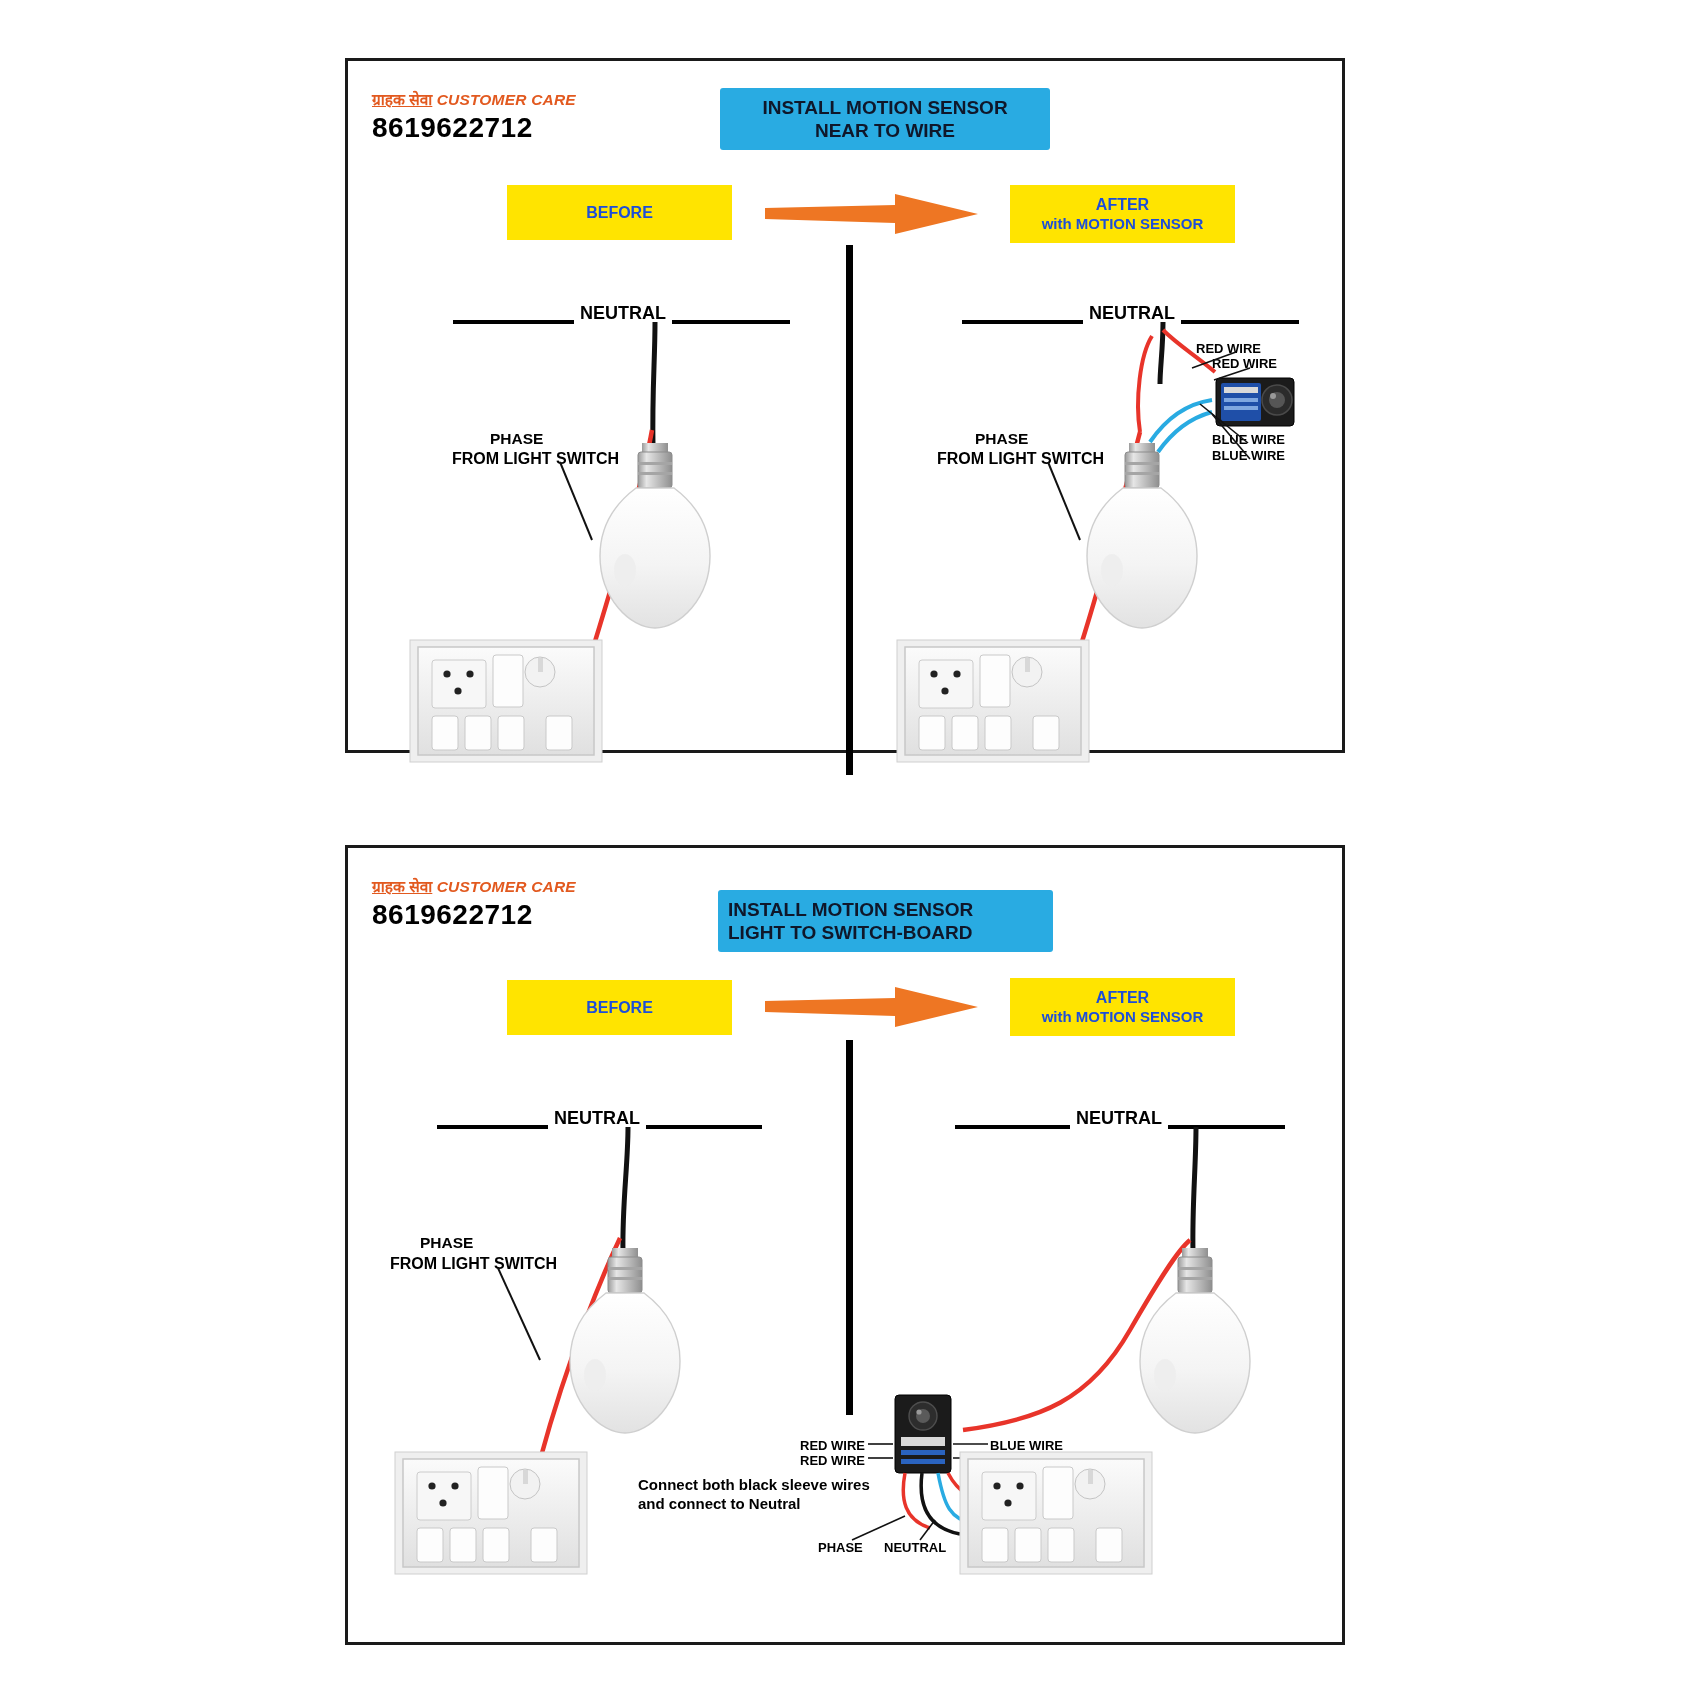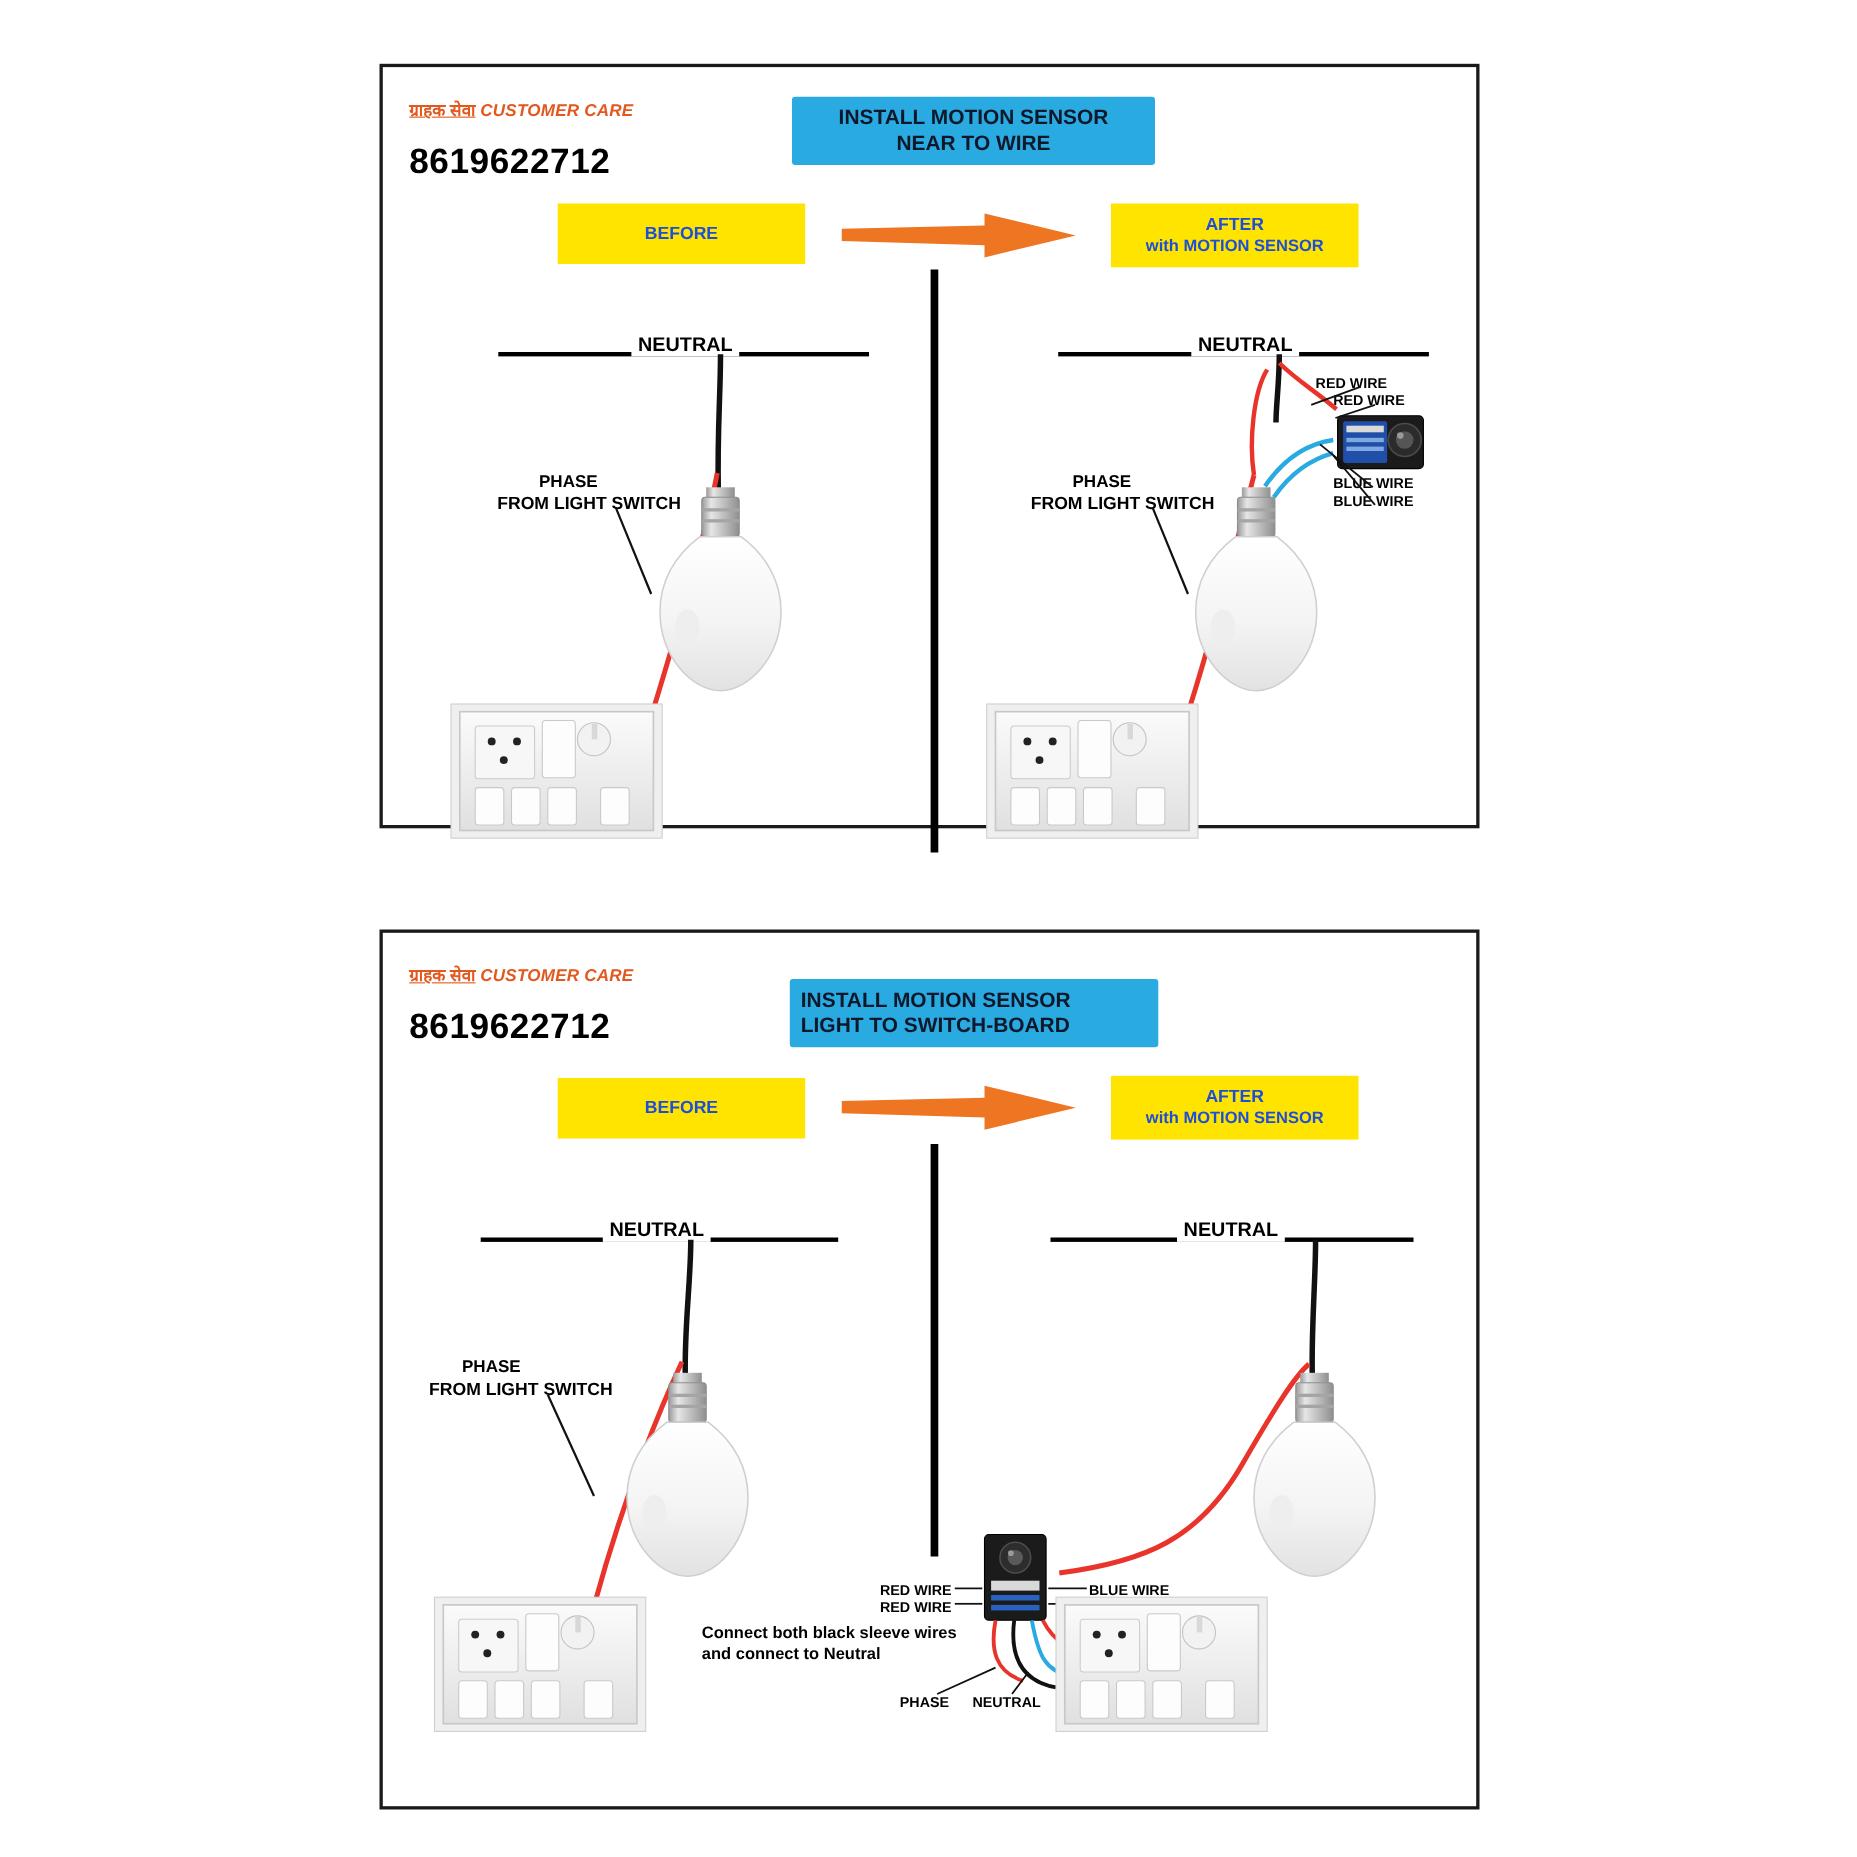--- a/index.html
+++ b/index.html
@@ -20,21 +20,21 @@
     background: #ffffff;
     box-sizing: border-box;
   }
   #panel-top   { left: 345px; top: 58px;  width: 1000px; height: 695px; }
   #panel-bottom{ left: 345px; top: 845px; width: 1000px; height: 800px; }
 
   .care-block { position: absolute; text-align: left; }
   .care-line1 { font-size: 15.5px; font-weight: bold; white-space: nowrap; }
   .care-hindi { color: #e2591f; text-decoration: underline; }
   .care-eng   { color: #e2591f; font-style: italic; letter-spacing: .2px; text-align: right; }
-  .care-phone { font-size: 32px; font-weight: bold; color: #000; margin-top: 18px; letter-spacing: .5px;}
+  .care-phone { font-size: 28px; font-weight: bold; color: #000; margin-top: 2px; letter-spacing: .5px;}
 
   .blue-banner {
     position: absolute;
     background: #29abe2;
     color: #0f172a;
     font-weight: bold;
     font-size: 19px;
     line-height: 1.22;
     text-align: center;
     border-radius: 3px;

